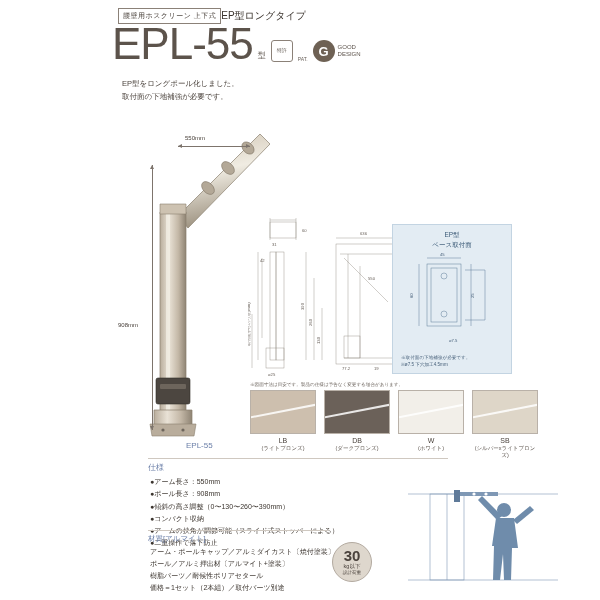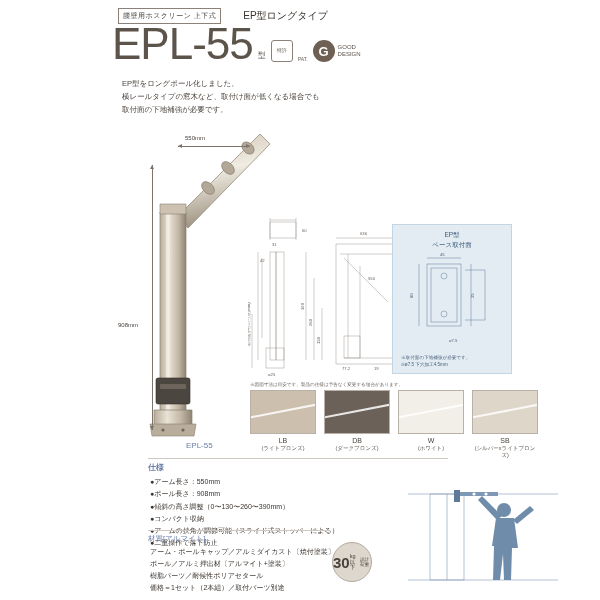--- a/index.html
+++ b/index.html
@@ -7,21 +7,21 @@
     width:600px;height:600px;
     background:#ffffff;
     font-family:"Liberation Sans", sans-serif;
     color:#3b342e;
     position:relative;
     overflow:hidden;
   }
   .page{position:absolute;left:0;top:0;width:600px;height:600px;}
 
   
-  .hdr{position:absolute;left:118px;top:8px;display:flex;align-items:center;gap:22px;}
+  .hdr{position:absolute;left:118px;top:8px;display:flex;align-items:center;gap:0;}
   .hdr-tag{
     border:1px solid #8b8178;
     font-size:7px;letter-spacing:0.5px;
     padding:2px 4px;color:#4a423c;background:#fff;
     white-space:nowrap;
   }
   .hdr-title{font-size:10px;color:#3b342e;white-space:nowrap;}
 
   .model-row{position:absolute;left:112px;top:22px;display:flex;align-items:flex-end;gap:5px;}
   .model{
@@ -88,31 +88,31 @@
   .sw{width:66px;}
   .sw-chip{height:42px;border:1px solid #b9b1a8;position:relative;overflow:hidden;}
   .sw-chip::after{
     content:"";position:absolute;left:-10%;top:46%;width:120%;height:1.5px;
     background:rgba(255,255,255,.85);transform:rotate(-11deg);
   }
   .sw-name{text-align:center;font-size:7px;margin-top:3px;color:#4a423c;}
   .sw-jp{text-align:center;font-size:5.5px;color:#5c544d;margin-top:1px;}
 
   
-  .spec-head{position:absolute;left:148px;top:462px;font-size:8px;color:#6b7fa8;font-weight:bold;}
+  .spec-head{position:absolute;left:148px;top:462px;font-size:8px;color:#6b7fa8;}
   .spec-list{position:absolute;left:150px;top:476px;font-size:7px;line-height:1.75;color:#3b342e;}
   .mat-head{position:absolute;left:148px;top:534px;font-size:7.5px;color:#6b7fa8;}
   .mat-list{position:absolute;left:150px;top:546px;font-size:7px;line-height:1.7;color:#3b342e;}
 
   
   .scene{position:absolute;left:408px;top:476px;width:150px;height:112px;}
   .load-badge{
     position:absolute;left:332px;top:542px;width:38px;height:38px;border-radius:50%;
     background:#ded7cd;border:1px solid #b3aaa0;
-    display:flex;flex-direction:row;align-items:center;justify-content:center;
+    display:flex;flex-direction:column;align-items:center;justify-content:center;
     line-height:1;
   }
   .load-num{font-size:15px;color:#4a423c;font-weight:700;}
   .load-unit{font-size:5.5px;color:#4a423c;margin-top:1px;}
   .load-sub{font-size:4.6px;color:#4a423c;margin-top:2px;}
 
   .divider{position:absolute;background:#cfc8c0;height:1px;}
 </style>
 </head>
 <body>
@@ -137,21 +137,20 @@
       </span>
       <span class="gd-txt">
         <span style="display:block">GOOD</span>
         <span style="display:block">DESIGN</span>
       </span>
     </span>
   </div>
 
   <div class="lead">
     <div>EP型をロングポール化しました。</div>
-    <div>横レールタイプの窓木など、取付け面が低くなる場合でも</div>
     <div>取付面の下地補強が必要です。</div>
   </div>
 
   <svg class="prod" viewBox="0 0 150 330">
     <defs>
       <linearGradient id="metal" x1="0" y1="0" x2="1" y2="0">
         <stop offset="0%" stop-color="#b9ad9c"></stop>
         <stop offset="35%" stop-color="#e9e2d6"></stop>
         <stop offset="70%" stop-color="#c4b8a7"></stop>
         <stop offset="100%" stop-color="#8f8474"></stop>

